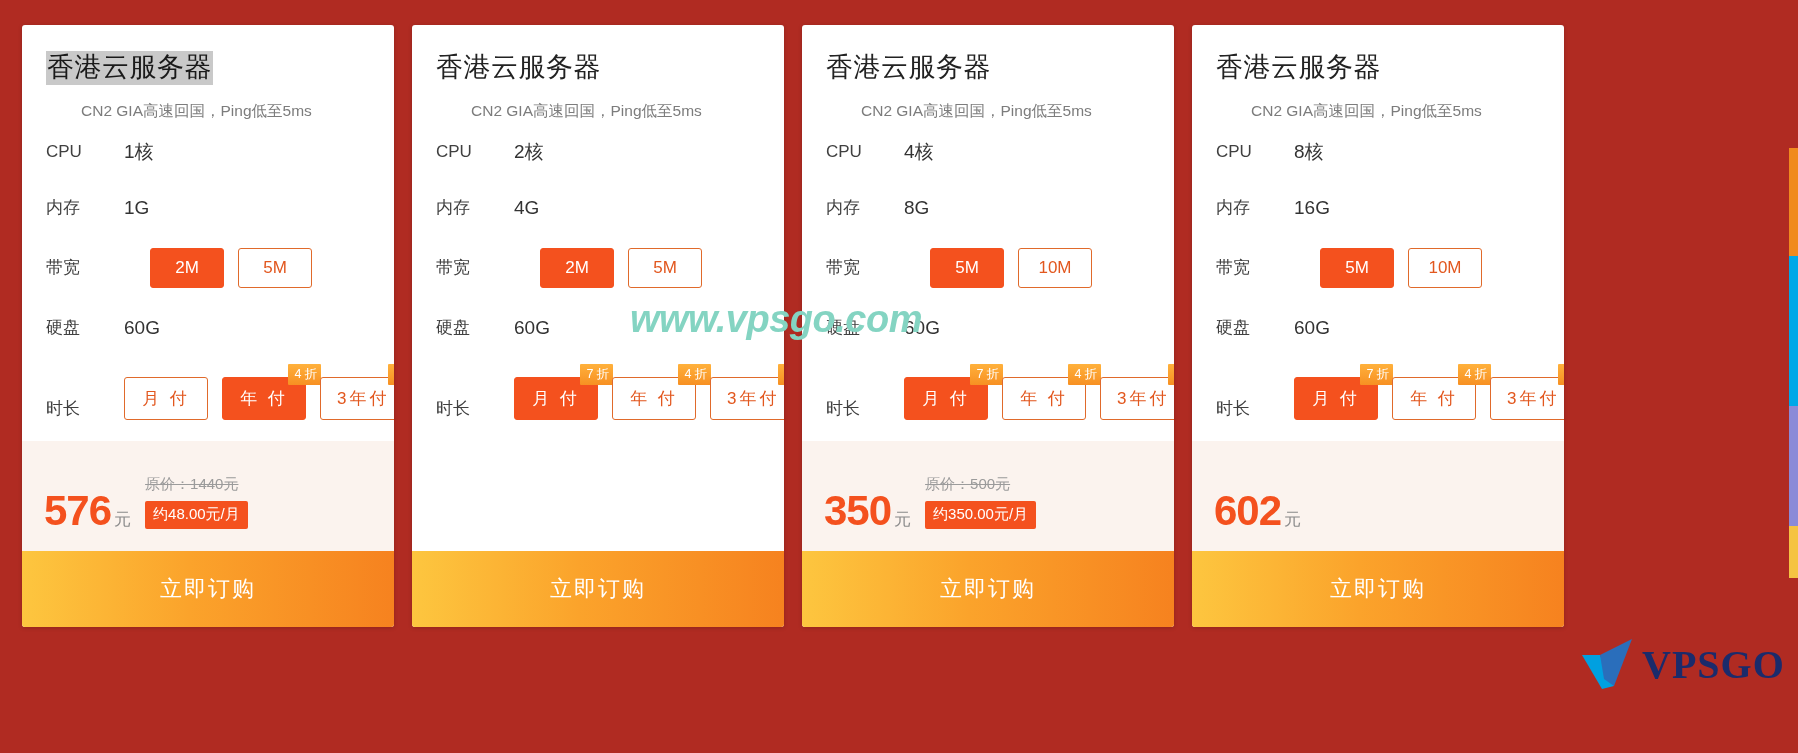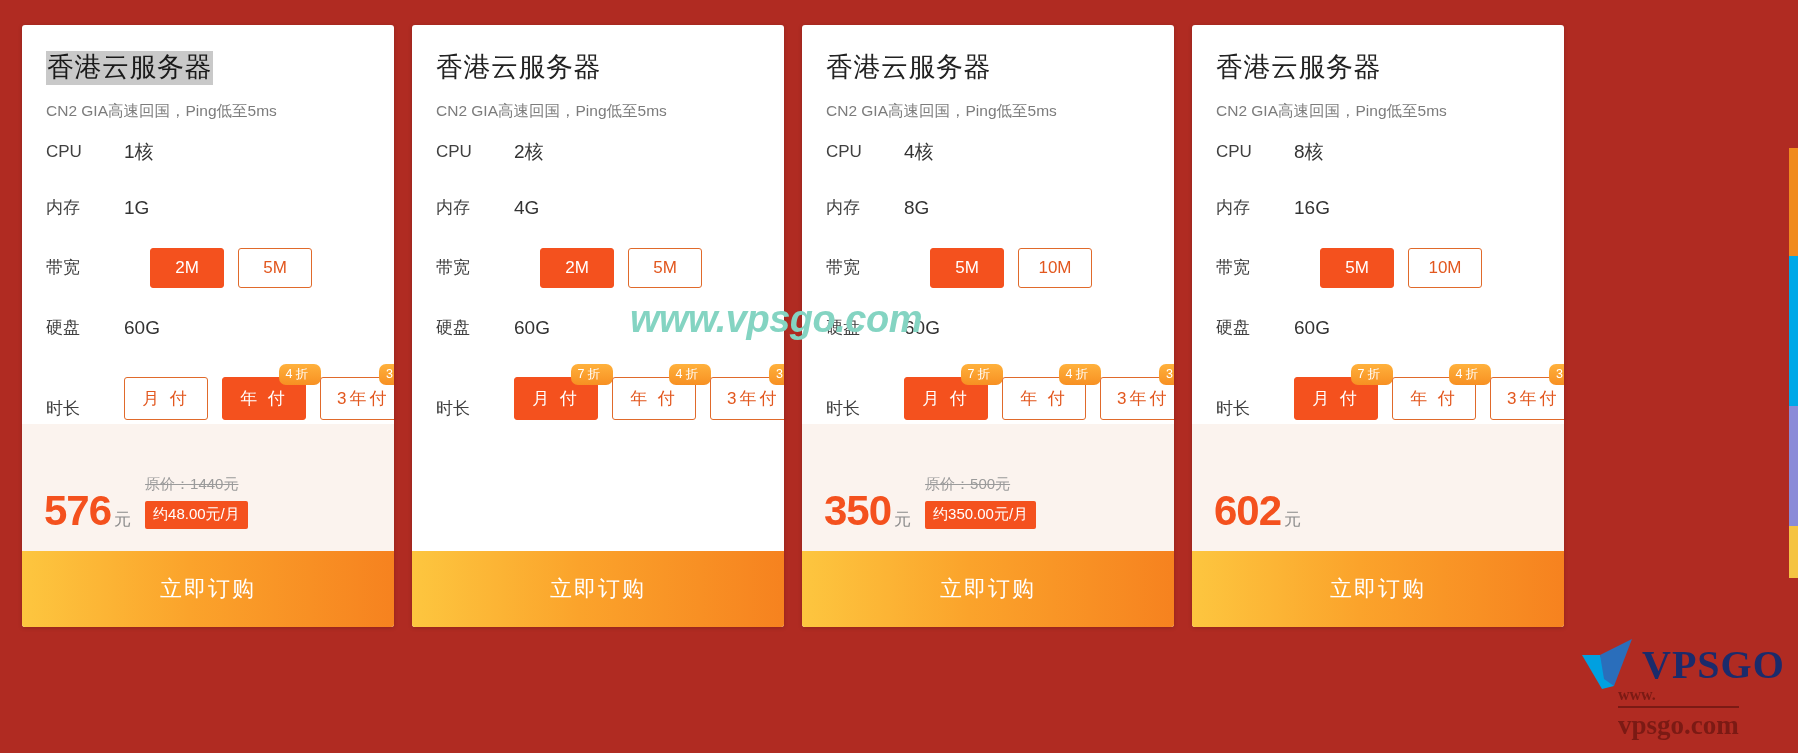--- a/index.html
+++ b/index.html
@@ -49,20 +49,21 @@
     background: #c9c9c9;
     color: #1a1a1a;
     display: inline-block;
     padding: 0 1px;
   }
   .card-sub {
     margin-top: 16px;
     font-size: 15.5px;
     color: #7c7c7c;
     white-space: nowrap;
+    margin-left: 35px;
   }
 
   
   .spec {
     display: flex;
     align-items: center;
     min-height: 52px;
     margin-top: 4px;
   }
   .spec-label {
@@ -99,34 +100,34 @@
   }
   .opt.wide { min-width: 84px; letter-spacing: 3px; }
 
   .badge {
     position: absolute;
     right: -16px; top: -14px;
     background: linear-gradient(180deg,#ffb13c 0%,#f79022 100%);
     color: #ffffff;
     font-size: 12.5px;
     line-height: 1;
-    padding: 4px 10px 5px 7px;
-    border-radius: 7px;
+    padding: 4px 1px 5px 7px;
+    border-radius: 1px;
     white-space: nowrap;
     pointer-events: none;
   }
 
   
   .price-block {
     background: #fbf3ee;
     padding: 22px 24px 20px 22px;
     display: flex;
     align-items: flex-end;
     gap: 14px;
-    height: 128px;
+    height: 110px;
   }
   .price-now {
     color: #f4511e;
     font-weight: bold;
     font-size: 42px;
     line-height: .95;
     letter-spacing: -1px;
   }
   .price-unit {
     color: #8b8b8b;
@@ -498,19 +499,15 @@
   </div>
 
   <div id="logo">
     <div class="logo-row">
       <svg width="56" height="52" viewBox="0 0 56 52">
         <polygon points="2,16 20,16 34,47 22,50" fill="#00a0e0"></polygon>
         <polygon points="20,16 52,0 34,47 24,40" fill="#2a6ebb"></polygon>
       </svg>
       <span class="logo-word">VPSGO</span>
     </div>
-    <div class="logo-url">
-      <span>www.</span>
-      <span class="big">vpsgo.com</span>
-    </div>
   </div>
 
 </div>
 
 </body></html>

